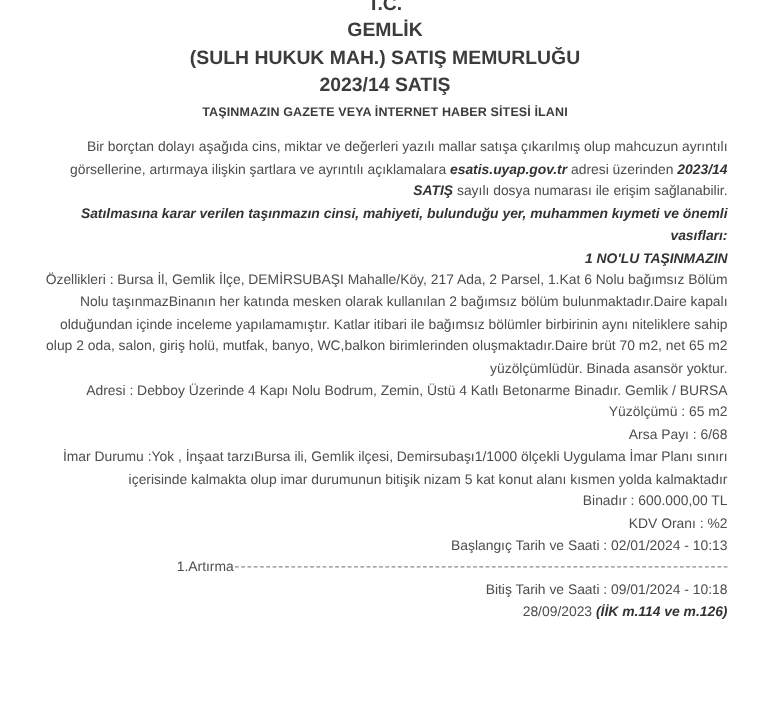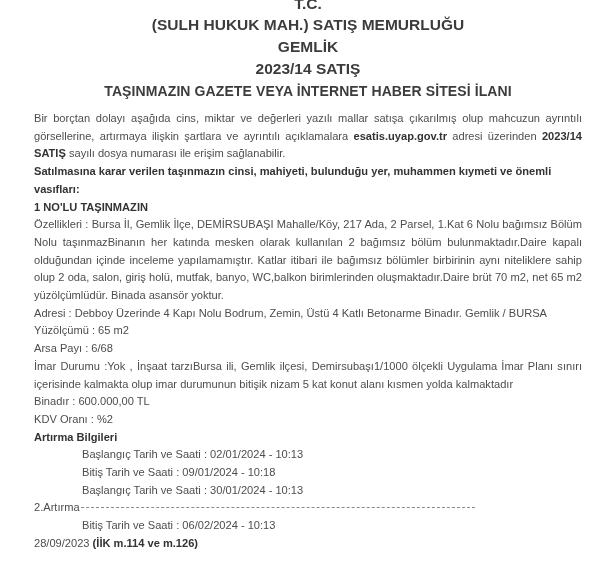--- a/index.html
+++ b/index.html
@@ -23,78 +23,73 @@
     }
     .heading {
       text-align: center;
       font-weight: bold;
       color: #3c3c3c;
       font-size: 15.5px;
       line-height: 22px;
       margin: 0;
     }
     .heading.tc { height: 20px; line-height: 20px; }
-    .heading.title { font-size: 14px; letter-spacing: 0.1px; }
+    .heading.title { font-size: 10px; letter-spacing: 0.1px; }
     .body-text {
       position: absolute;
       left: 34px;
       width: 548px;
       font-size: 11.1px;
       line-height: 17.7px;
       color: #4d4d4d;
     }
     .justify { text-align: justify; }
-    .bold { font-weight: bold; color: #333333; }
-    .para { margin: 0; }
+    .bold { font-weight: bold; color: #333333; font-style: italic; }
+    .para { margin: 0; text-align: right; }
     .indent { padding-left: 48px; }
     .round-row { white-space: nowrap; }
     .dashes {
       display: inline-block;
       width: 394px;
       border-bottom: 1px dashed #8a8a8a;
       vertical-align: middle;
       margin-left: 1px;
       height: 0;
       position: relative;
       top: -1px;
     }
   </style>
 </head>
 <body>
 
 <div class="doc">
   <p class="heading tc">T.C.</p>
+  <p class="heading">GEMLİK</p>
   <p class="heading">(SULH HUKUK MAH.) SATIŞ MEMURLUĞU</p>
-  <p class="heading">GEMLİK</p>
   <p class="heading">2023/14 SATIŞ</p>
   <p class="heading title">TAŞINMAZIN GAZETE VEYA İNTERNET HABER SİTESİ İLANI</p>
 </div>
 
 <div class="body-text" style="top:110px;">
   <p class="para justify"><span>Bir borçtan dolayı aşağıda cins, miktar ve değerleri yazılı mallar satışa çıkarılmış olup mahcuzun ayrıntılı görsellerine, artırmaya ilişkin şartlara ve ayrıntılı açıklamalara </span><span class="bold">esatis.uyap.gov.tr</span><span> adresi üzerinden </span><span class="bold">2023/14 SATIŞ</span><span> sayılı dosya numarası ile erişim sağlanabilir.</span></p>
 
   <p class="para bold">Satılmasına karar verilen taşınmazın cinsi, mahiyeti, bulunduğu yer, muhammen kıymeti ve önemli vasıfları:</p>
   <p class="para bold">1 NO'LU TAŞINMAZIN</p>
 
   <p class="para justify">Özellikleri : Bursa İl, Gemlik İlçe, DEMİRSUBAŞI Mahalle/Köy, 217 Ada, 2 Parsel, 1.Kat 6 Nolu bağımsız Bölüm Nolu taşınmazBinanın her katında mesken olarak kullanılan 2 bağımsız bölüm bulunmaktadır.Daire kapalı olduğundan içinde inceleme yapılamamıştır. Katlar itibari ile bağımsız bölümler birbirinin aynı niteliklere sahip olup 2 oda, salon, giriş holü, mutfak, banyo, WC,balkon birimlerinden oluşmaktadır.Daire brüt 70 m2, net 65 m2 yüzölçümlüdür. Binada asansör yoktur.</p>
   <p class="para">Adresi : Debboy Üzerinde 4 Kapı Nolu Bodrum, Zemin, Üstü 4 Katlı Betonarme Binadır. Gemlik / BURSA</p>
   <p class="para">Yüzölçümü : 65 m2</p>
   <p class="para">Arsa Payı : 6/68</p>
   <p class="para justify">İmar Durumu :Yok , İnşaat tarzıBursa ili, Gemlik ilçesi, Demirsubaşı1/1000 ölçekli Uygulama İmar Planı sınırı içerisinde kalmakta olup imar durumunun bitişik nizam 5 kat konut alanı kısmen yolda kalmaktadır</p>
   <p class="para">Binadır : 600.000,00 TL</p>
   <p class="para">KDV Oranı : %2</p>
 
-  <p class="para bold">Artırma Bilgileri</p>
 
   <div>
     <p class="para indent">Başlangıç Tarih ve Saati : 02/01/2024 - 10:13</p>
+    <p class="para round-row"><span>1.Artırma</span><span class="dashes"></span></p>
     <p class="para indent">Bitiş Tarih ve Saati : 09/01/2024 - 10:18</p>
   </div>
 
-  <div>
-    <p class="para indent">Başlangıç Tarih ve Saati : 30/01/2024 - 10:13</p>
-    <p class="para round-row"><span>2.Artırma</span><span class="dashes"></span></p>
-    <p class="para indent">Bitiş Tarih ve Saati : 06/02/2024 - 10:13</p>
-  </div>
 
   <p class="para"><span>28/09/2023</span><span class="bold"> (İİK m.114 ve m.126)</span></p>
 
 </div>
 
 </body></html>

